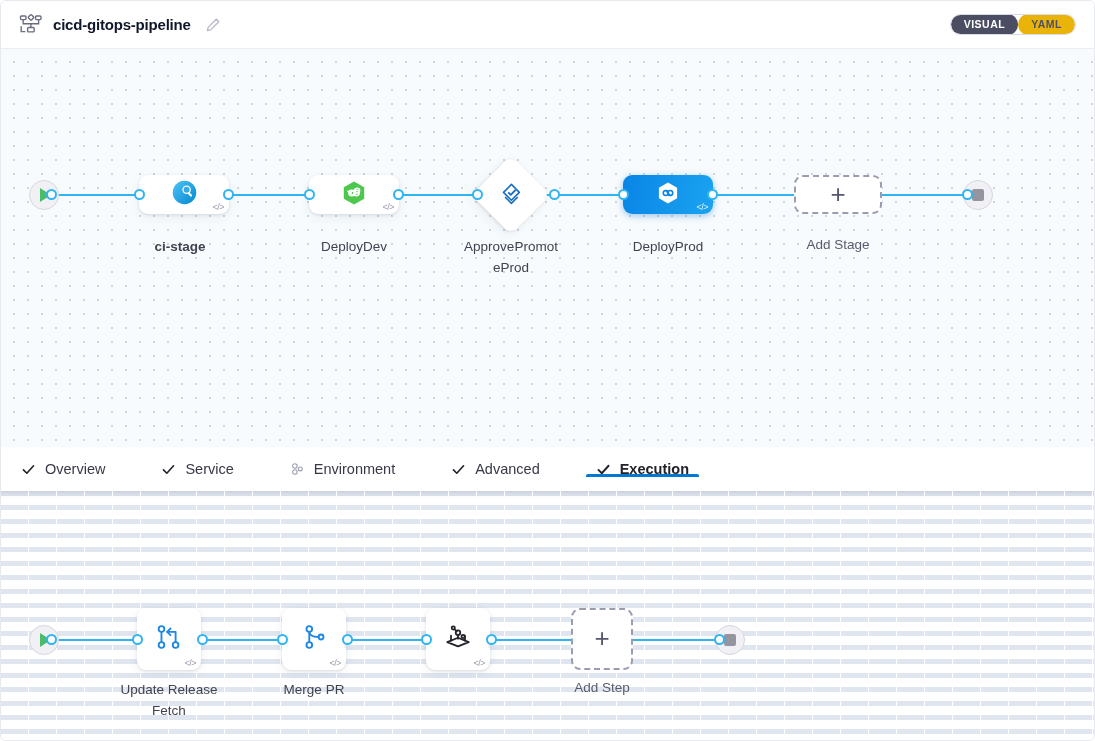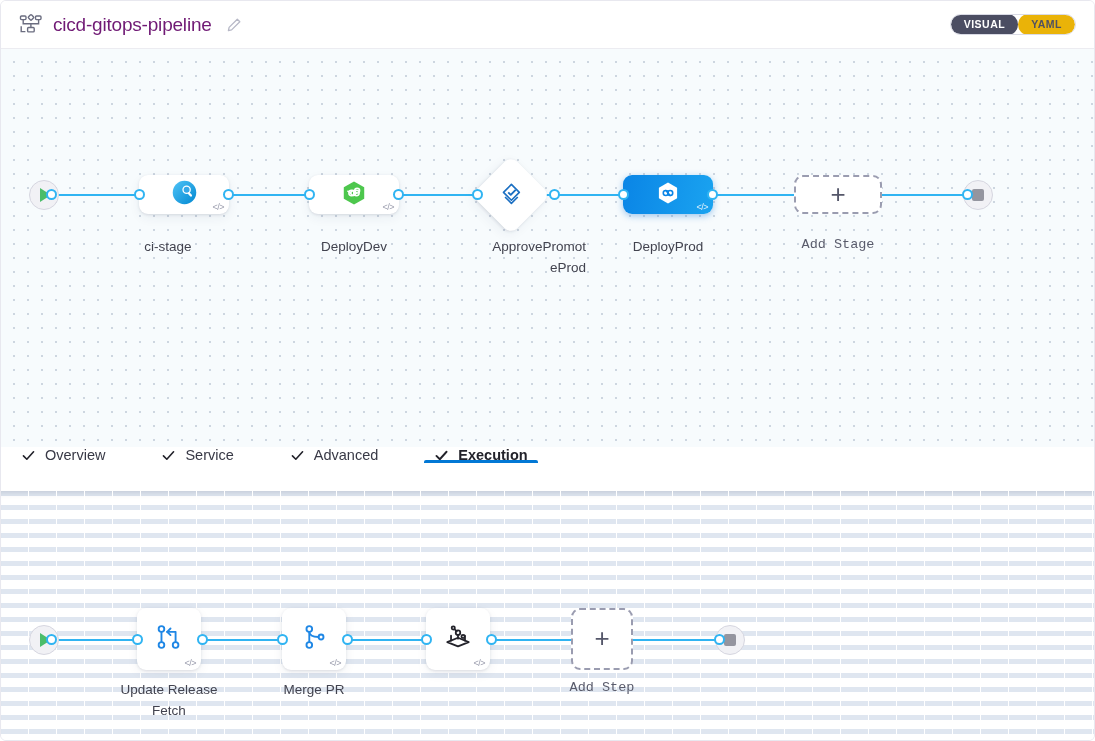--- a/index.html
+++ b/index.html
@@ -24,21 +24,21 @@
     width: 100%; height: 48px;
     background: #ffffff;
     border-bottom: 1px solid #ececf1;
     display: flex; align-items: center;
     padding: 0 18px;
     z-index: 30;
   }
   .hdr-left { display: flex; align-items: center; gap: 10px; }
   .pipeline-icon { width: 24px; height: 24px; display: block; }
   .pipeline-title {
-    font-size: 19px; font-weight: normal; color: #701a75;
+    font-size: 15px; font-weight: bold; color: #0f172a;
     letter-spacing: -0.2px;
   }
   .edit-pencil { width: 16px; height: 16px; margin-left: 4px; cursor: pointer; opacity: .75; }
   .hdr-right { margin-left: auto; display: flex; align-items: flex-end; }
 
   .view-toggle {
     display: flex; align-items: center;
     border: 1px solid #d9dae5;
     border-radius: 12px;
     height: 21px;
@@ -64,21 +64,21 @@
     background-size: 14px 14px;
     background-position: 6px 6px;
     overflow: hidden;
   }
 
   
   .tabbar {
     position: absolute; left: 0; top: 446px;
     width: 100%; height: 44px;
     background: #ffffff;
-    display: flex; align-items: flex-start;
+    display: flex; align-items: center;
     padding-left: 20px;
     z-index: 20;
   }
   .tab {
     display: flex; align-items: center; gap: 9px;
     padding: 0 22px 0 0; margin-right: 34px;
     position: relative; cursor: pointer;
     font-size: 14.5px; color: #383946;
   }
   .tab .tick { width: 15px; height: 15px; flex: 0 0 15px; }
@@ -181,21 +181,21 @@
     margin-top: -2px;
   }
   .node-label {
     position: absolute;
     text-align: center;
     font-size: 13.5px; color: #42434f;
     line-height: 1.55;
     z-index: 2;
     pointer-events: none;
   }
-  .node-label.muted { color: #5a5c6c; font-family: Liberation Mono, monospace; }
+  .node-label.muted { color: #5a5c6c; }
 
   .ico { display: block; }
 </style>
 </head>
 <body>
 
 <div class="app">
 
   <div class="header">
     <div class="hdr-left">
@@ -252,21 +252,21 @@
             <circle cx="14" cy="14" r="12.2" fill="url(#ciGrad)"></circle>
             <circle cx="16.2" cy="11.2" r="4.4" fill="#ffffff"></circle>
             <circle cx="16.2" cy="11.2" r="3.1" fill="#35a8e8"></circle>
             <rect x="18.4" y="13.4" width="2.3" height="5.4" rx="1.1" fill="#ffffff" transform="rotate(-42 19.5 16)"></rect>
           </svg>
         </span>
         <span class="code-badge">&lt;/&gt;</span>
       </div>
       <div class="dot" style="left:133px; top:140px;"></div>
       <div class="dot" style="left:222px; top:140px;"></div>
-      <div class="node-label" style="left:92px; top:188px; width:150px;">ci-stage</div>
+      <div class="node-label" style="left:104px; top:188px; width:150px;font-weight:bold;">ci-stage</div>
 
       <div class="node-card" style="left:308px; top:126px; width:90px; height:39px;">
         <span class="ico">
           <svg viewBox="0 0 28 28" width="26" height="26">
             <polygon points="14,1.6 25,7.8 25,20.2 14,26.4 3,20.2 3,7.8" fill="#4dc74d"></polygon>
             <path d="M10.6 14a2.6 2.6 0 1 1 2.6 2.6c-1.3 0-1.9-1-2.9-2.2s-1.6-2.2-2.9-2.2" fill="none" stroke="#ffffff" stroke-width="1.7" stroke-linecap="round"></path>
             <path d="M17.4 14a2.6 2.6 0 1 0-2.6-2.6c0 1.3 1 1.9 2.2 2.9" fill="none" stroke="#ffffff" stroke-width="1.7" stroke-linecap="round"></path>
             <circle cx="11.4" cy="14" r="2.9" fill="none" stroke="#ffffff" stroke-width="1.7"></circle>
             <circle cx="16.6" cy="14" r="2.9" fill="none" stroke="#ffffff" stroke-width="1.7"></circle>
           </svg>
@@ -283,21 +283,21 @@
             <svg viewBox="0 0 28 28" width="27" height="27" fill="none" stroke="#1b6fc2" stroke-width="1.7" stroke-linejoin="round">
               <path d="M13.9 4.6l8.2 8.2-8.2 8.2-8.2-8.2z"></path>
               <path d="M10.6 12.8l2.6 2.6 5.1-5.1" stroke-width="2"></path>
               <path d="M7.3 17.6l6.6 6.6 6.6-6.6"></path>
             </svg>
           </span>
         </div>
       </div>
       <div class="dot" style="left:471px; top:140px;"></div>
       <div class="dot" style="left:548px; top:140px;"></div>
-      <div class="node-label" style="left:435px; top:188px; width:150px;text-align:right;">
+      <div class="node-label" style="left:435px; top:188px; width:150px;">
         <span>ApprovePromot</span><br>
         <span>eProd</span>
       </div>
 
       <div class="node-card selected" style="left:622px; top:126px; width:90px; height:39px;">
         <span class="ico">
           <svg viewBox="0 0 28 28" width="26" height="26">
             <polygon points="14,2.6 23.8,8.3 23.8,19.7 14,25.4 4.2,19.7 4.2,8.3" fill="#ffffff"></polygon>
             <circle cx="11.6" cy="14" r="2.7" fill="none" stroke="#0a85e6" stroke-width="1.7"></circle>
             <circle cx="16.4" cy="14" r="2.7" fill="none" stroke="#0a85e6" stroke-width="1.7"></circle>
@@ -336,20 +336,30 @@
 
     <div class="tab">
       <span class="tick">
         <svg viewBox="0 0 16 16" width="15" height="15" fill="none" stroke="#22222a" stroke-width="1.7" stroke-linecap="round" stroke-linejoin="round">
             <path d="M2.6 8.4l3.6 3.6 7.2-8"></path>
           </svg>
       </span>
       <span class="tab-label">Service</span>
     </div>
 
+    <div class="tab">
+      <span class="tick">
+        <svg viewBox="0 0 16 16" width="15" height="15" fill="none" stroke="#9c9eaf" stroke-width="1.2">
+          <circle cx="5.2" cy="4.3" r="2.4"></circle>
+          <circle cx="5.2" cy="10.6" r="2.4"></circle>
+          <circle cx="11" cy="7.4" r="2.1"></circle>
+        </svg>
+      </span>
+      <span class="tab-label">Environment</span>
+    </div>
 
     <div class="tab">
       <span class="tick">
         <svg viewBox="0 0 16 16" width="15" height="15" fill="none" stroke="#22222a" stroke-width="1.7" stroke-linecap="round" stroke-linejoin="round">
             <path d="M2.6 8.4l3.6 3.6 7.2-8"></path>
           </svg>
       </span>
       <span class="tab-label">Advanced</span>
     </div>
 

